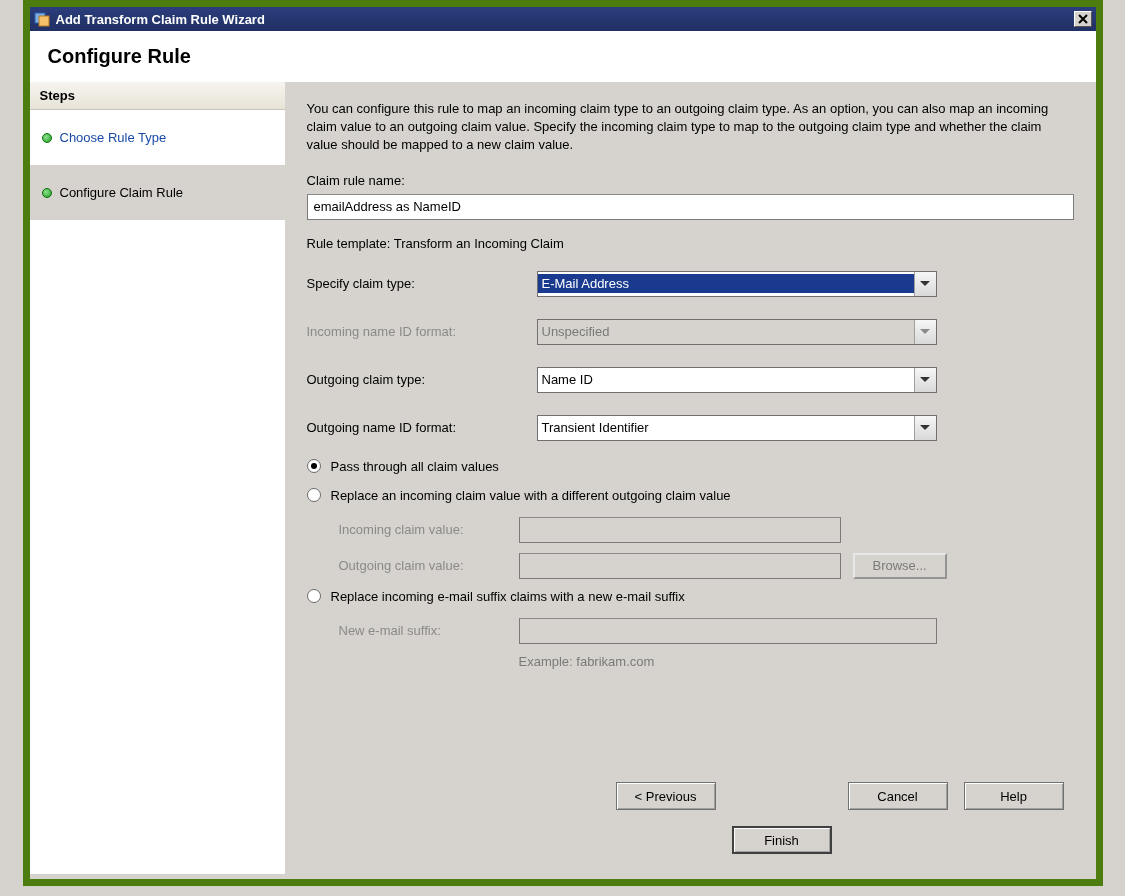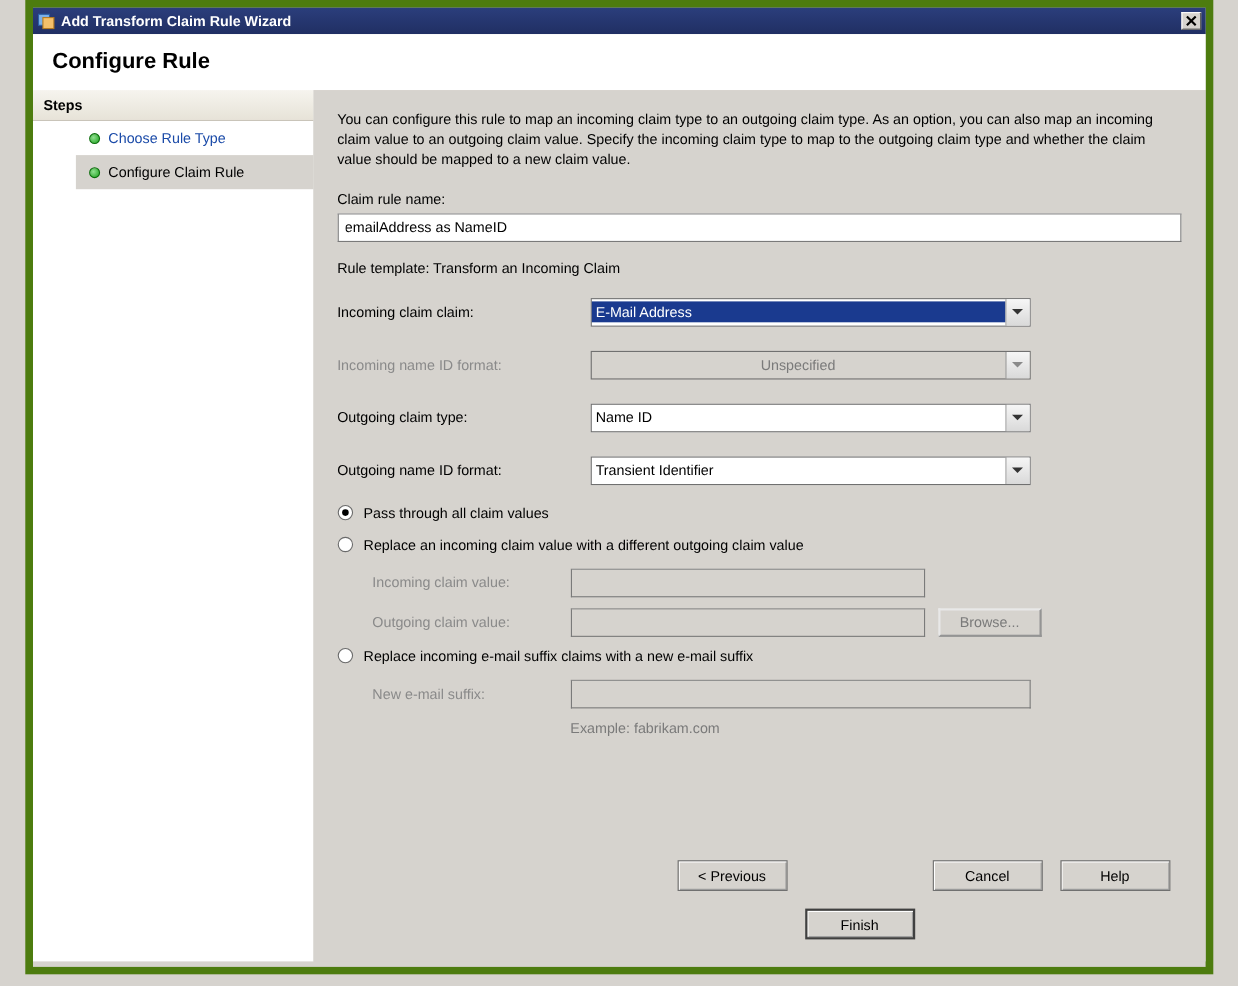--- a/index.html
+++ b/index.html
@@ -61,23 +61,22 @@
   .sidebar-header {
     background: linear-gradient(#f6f4ee, #e7e3d8);
     font-weight: bold;
     padding: 6px 10px;
     border-bottom: 1px solid #c9c4b9;
   }
   .step-item {
     display: flex;
     align-items: center;
     gap: 8px;
-    padding: 8px 12px;
+    padding: 20px 12px;
     cursor: pointer;
-    margin-left: 39px;
   }
   .step-item.active { background: #d6d3ce; }
   .step-dot {
     width: 10px; height: 10px; border-radius: 50%;
     background: radial-gradient(circle at 3px 3px, #8fe08f, #1da11d);
     border: 1px solid #0a6d0a;
     flex-shrink: 0;
   }
   .step-item.link span.step-label { color: #1a4aa8; }
   .main {
@@ -121,21 +120,20 @@
     border: 1px solid #707070;
     background: #fff;
     align-items: center;
   }
   .combo.focused .combo-text {
     background: #1a3a8f;
     color: #fff;
   }
   .combo.disabled {
     background: #d6d3ce;
-    text-align: center;
   }
   .combo-text {
     flex: 1;
     padding: 2px 4px;
     white-space: nowrap;
     overflow: hidden;
   }
   .combo.disabled .combo-text { color: #7a7a7a; }
   .combo-btn {
     width: 22px; height: 100%;
@@ -260,21 +258,21 @@
       <div class="desc">You can configure this rule to map an incoming claim type to an outgoing claim type. As an option, you can also map an incoming claim value to an outgoing claim value. Specify the incoming claim type to map to the outgoing claim type and whether the claim value should be mapped to a new claim value.</div>
 
       <div class="field-row full">
         <div class="field-label" style="margin-bottom:6px;">Claim rule name:</div>
         <input class="text-input" type="text" value="emailAddress as NameID" style="">
       </div>
 
       <div class="rule-template">Rule template: Transform an Incoming Claim</div>
 
       <div class="field-row">
-        <div class="field-label">Incoming claim claim:</div>
+        <div class="field-label">Specify claim type:</div>
         <div class="combo focused">
           <div class="combo-text">E-Mail Address</div>
           <div class="combo-btn"></div>
         </div>
       </div>
 
       <div class="spacer-row"></div>
 
       <div class="field-row">
         <div class="field-label disabled">Incoming name ID format:</div>

